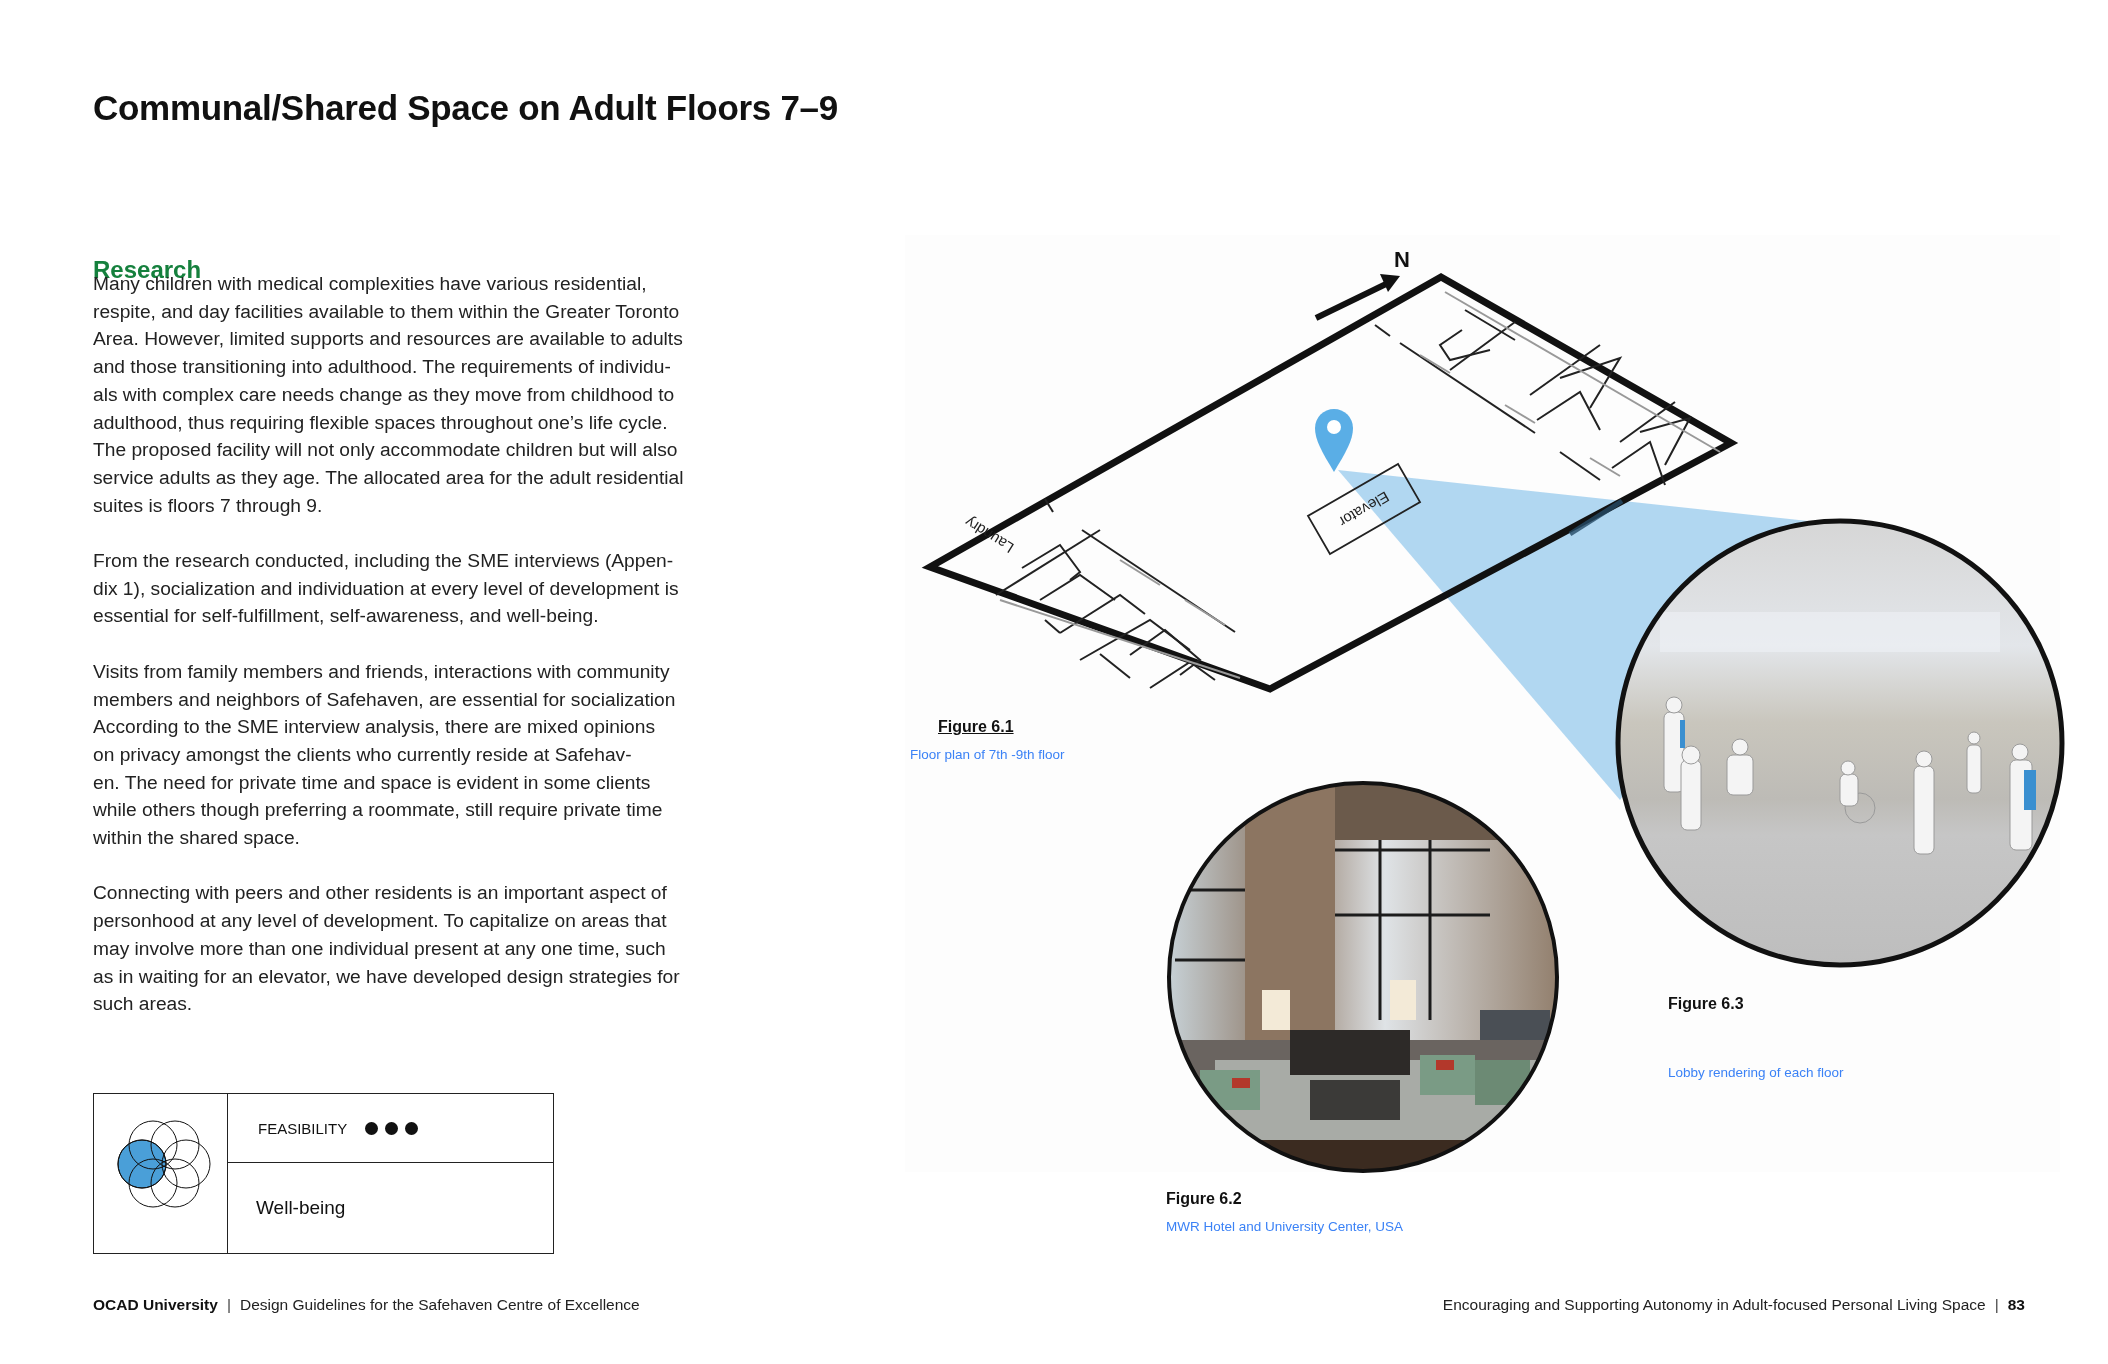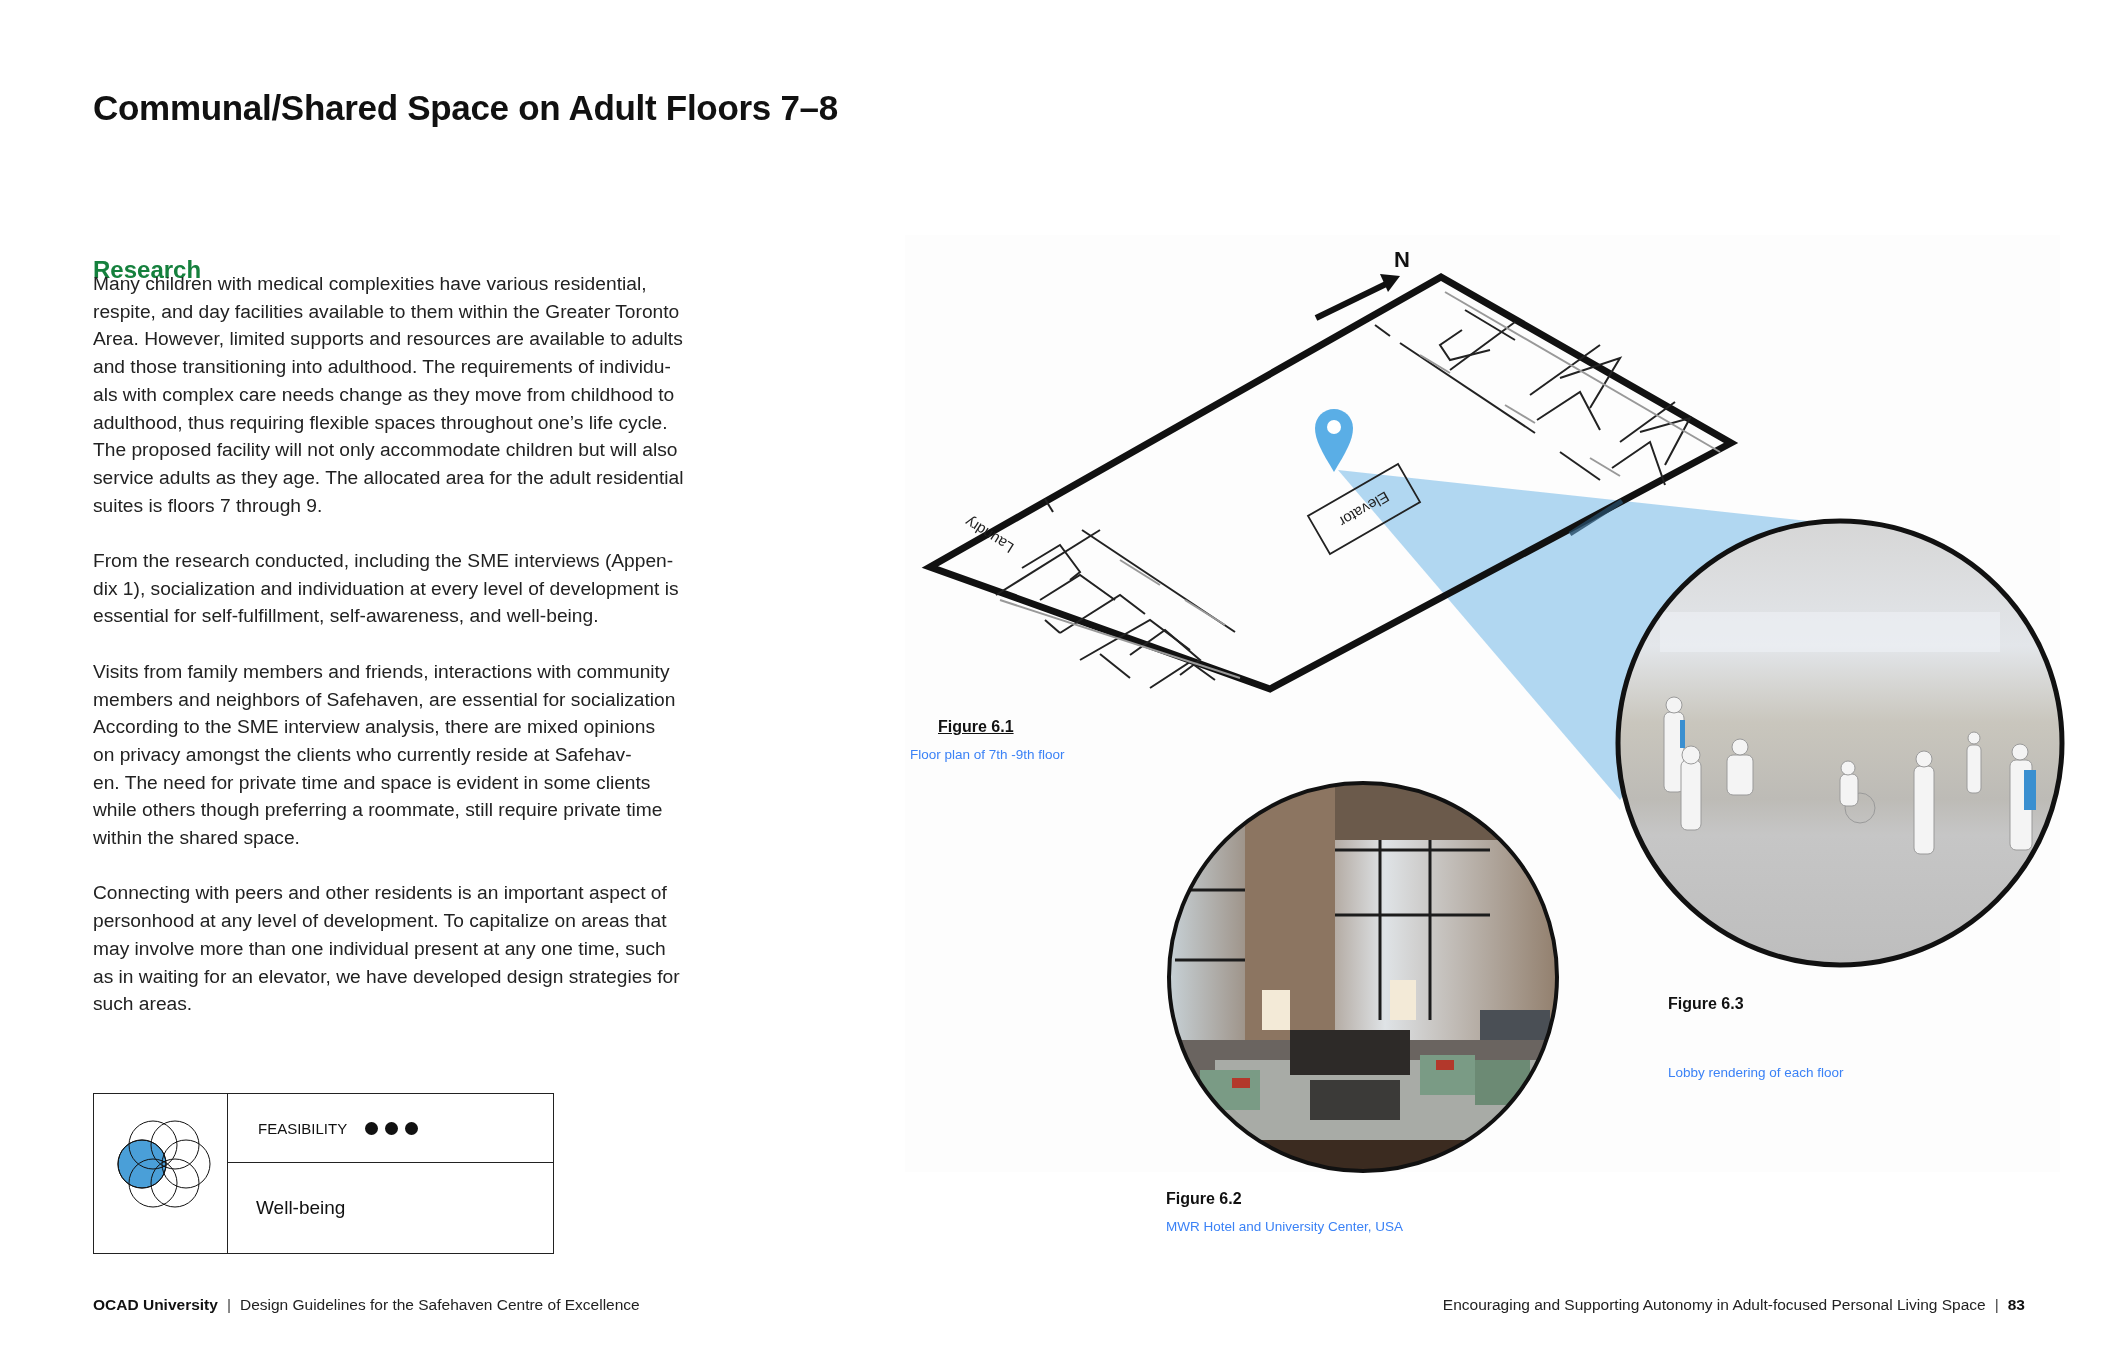--- a/index.html
+++ b/index.html
@@ -22,21 +22,21 @@
   .dots { display:inline-flex; gap:7px; margin-left:18px; }
   .dot { width:13px; height:13px; border-radius:50%; background:#111; display:inline-block; }
   .footer-left { left:93px; top:1296px; font-size:15.5px; color:#222; white-space:nowrap; }
   .footer-right { right:83px; top:1296px; font-size:15.5px; color:#222; white-space:nowrap; }
   .footer-left b, .footer-right b { font-weight:bold; color:#111; }
   .sep { margin:0 9px; color:#444; }
 </style>
 </head>
 <body>
 
-<div class="abs page-title">Communal/Shared Space on Adult Floors 7–8</div>
+<div class="abs page-title">Communal/Shared Space on Adult Floors 7–9</div>
 
 <div class="abs section-heading">Research</div>
 <div class="abs body-col">
   <p>Many children with medical complexities have various residential,
 respite, and day facilities available to them within the Greater Toronto
 Area. However, limited supports and resources are available to adults
 and those transitioning into adulthood. The requirements of individu-
 als with complex care needs change as they move from childhood to
 adulthood, thus requiring flexible spaces throughout one’s life cycle.
 The proposed facility will not only accommodate children but will also

